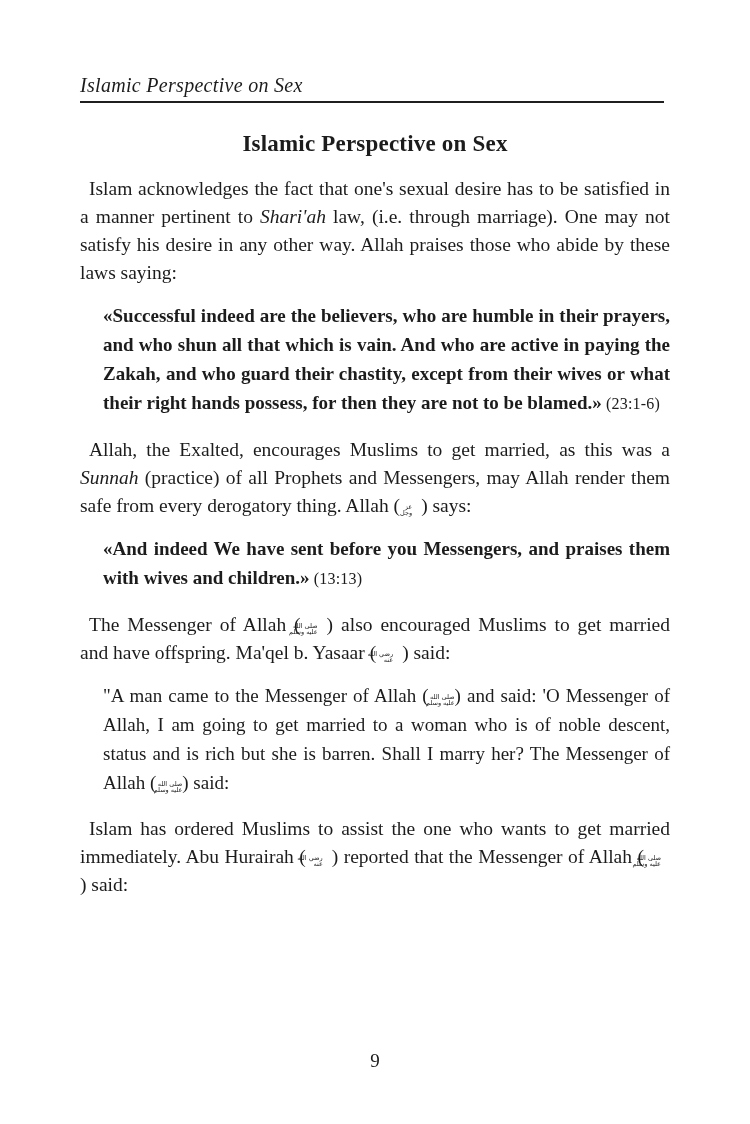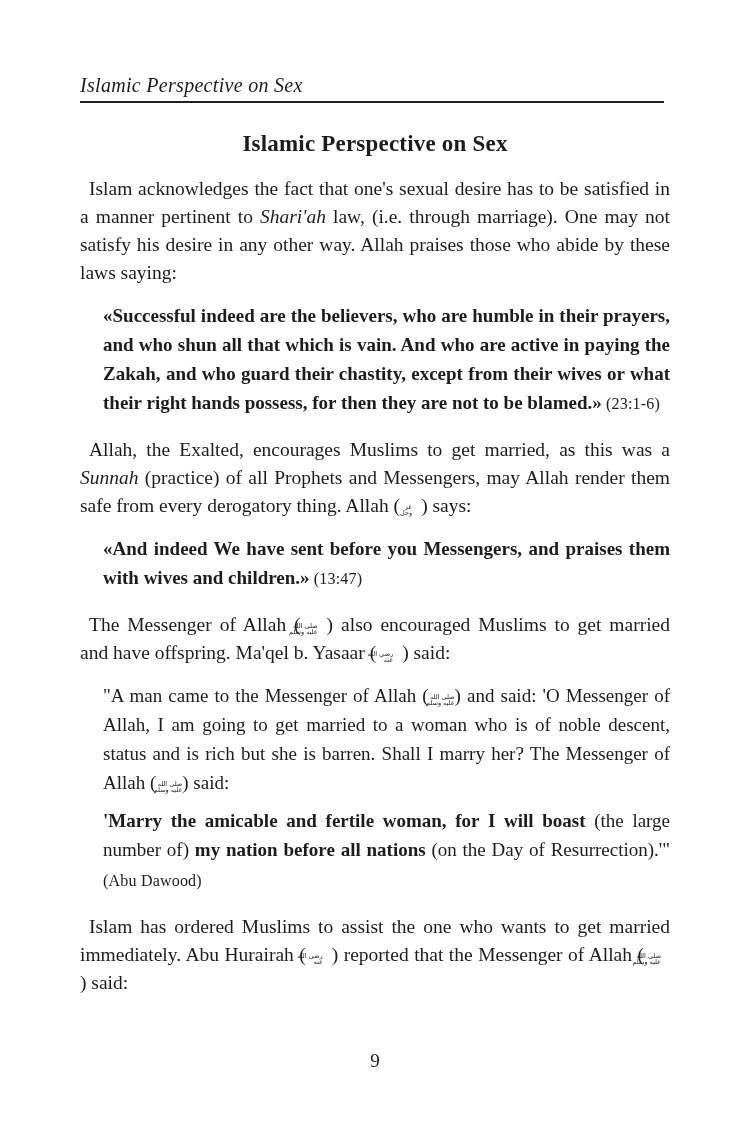--- a/index.html
+++ b/index.html
@@ -85,21 +85,20 @@
 
 <div class="page">
   <div class="running-header">Islamic Perspective on Sex</div>
 
   <h1 class="doc-title">Islamic Perspective on Sex</h1>
 
   <main>
       <p class="paragraph"><span class="seg-normal">Islam acknowledges the fact that one's sexual desire has to be satisfied in a manner pertinent to </span><span class="seg-italic">Shari'ah</span><span class="seg-normal"> law, (i.e. through marriage). One may not satisfy his desire in any other way. Allah praises those who abide by these laws saying:</span></p>
       <p class="quote"><span class="seg-bold">«Successful indeed are the believers, who are humble in their prayers, and who shun all that which is vain. And who are active in paying the Zakah, and who guard their chastity, except from their wives or what their right hands possess, for then they are not to be blamed.»</span><span class="seg-ref">  (23:1-6)</span></p>
       <p class="paragraph"><span class="seg-normal">Allah, the Exalted, encourages Muslims to get married, as this was a </span><span class="seg-italic">Sunnah</span><span class="seg-normal"> (practice) of all Prophets and Messengers, may Allah render them safe from every derogatory thing. Allah (</span><span class="honorific"><span class="hl">عز</span><span class="hl">وجل</span></span><span class="seg-normal">) says:</span></p>
-      <p class="quote"><span class="seg-bold">«And indeed We have sent before you Messengers, and praises them with wives and children.»</span><span class="seg-ref">  (13:47)</span></p>
+      <p class="quote"><span class="seg-bold">«And indeed We have sent before you Messengers, and praises them with wives and children.»</span><span class="seg-ref">  (13:13)</span></p>
       <p class="paragraph"><span class="seg-normal">The Messenger of Allah (</span><span class="honorific"><span class="hl">صلى الله</span><span class="hl">عليه وسلم</span></span><span class="seg-normal">) also encouraged Muslims to get married and have offspring. Ma'qel b. Yasaar (</span><span class="honorific"><span class="hl">رضي الله</span><span class="hl">عنه</span></span><span class="seg-normal">) said:</span></p>
       <p class="quote"><span class="seg-normal">"A man came to the Messenger of Allah (</span><span class="honorific"><span class="hl">صلى الله</span><span class="hl">عليه وسلم</span></span><span class="seg-normal">) and said: 'O Messenger of Allah, I am going to get married to a woman who is of noble descent, status and is rich but she is barren. Shall I marry her? The Messenger of Allah (</span><span class="honorific"><span class="hl">صلى الله</span><span class="hl">عليه وسلم</span></span><span class="seg-normal">) said:</span></p>
-      <p class="quote"><span class="seg-bold">'Marry the amicable and fertile woman, for I will boast</span><span class="seg-normal"> (the large number of) </span><span class="seg-bold">my nation before all nations</span><span class="seg-normal"> (on the Day of Resurrection).'"</span><span class="seg-ref">   (Abu Dawood)</span></p>
       <p class="paragraph"><span class="seg-normal">Islam has ordered Muslims to assist the one who wants to get married immediately. Abu Hurairah (</span><span class="honorific"><span class="hl">رضي الله</span><span class="hl">عنه</span></span><span class="seg-normal">) reported that the Messenger of Allah (</span><span class="honorific"><span class="hl">صلى الله</span><span class="hl">عليه وسلم</span></span><span class="seg-normal">) said:</span></p>
     </main>
 </div>
 
 <div class="page-number">9</div>
 
 </body></html>

